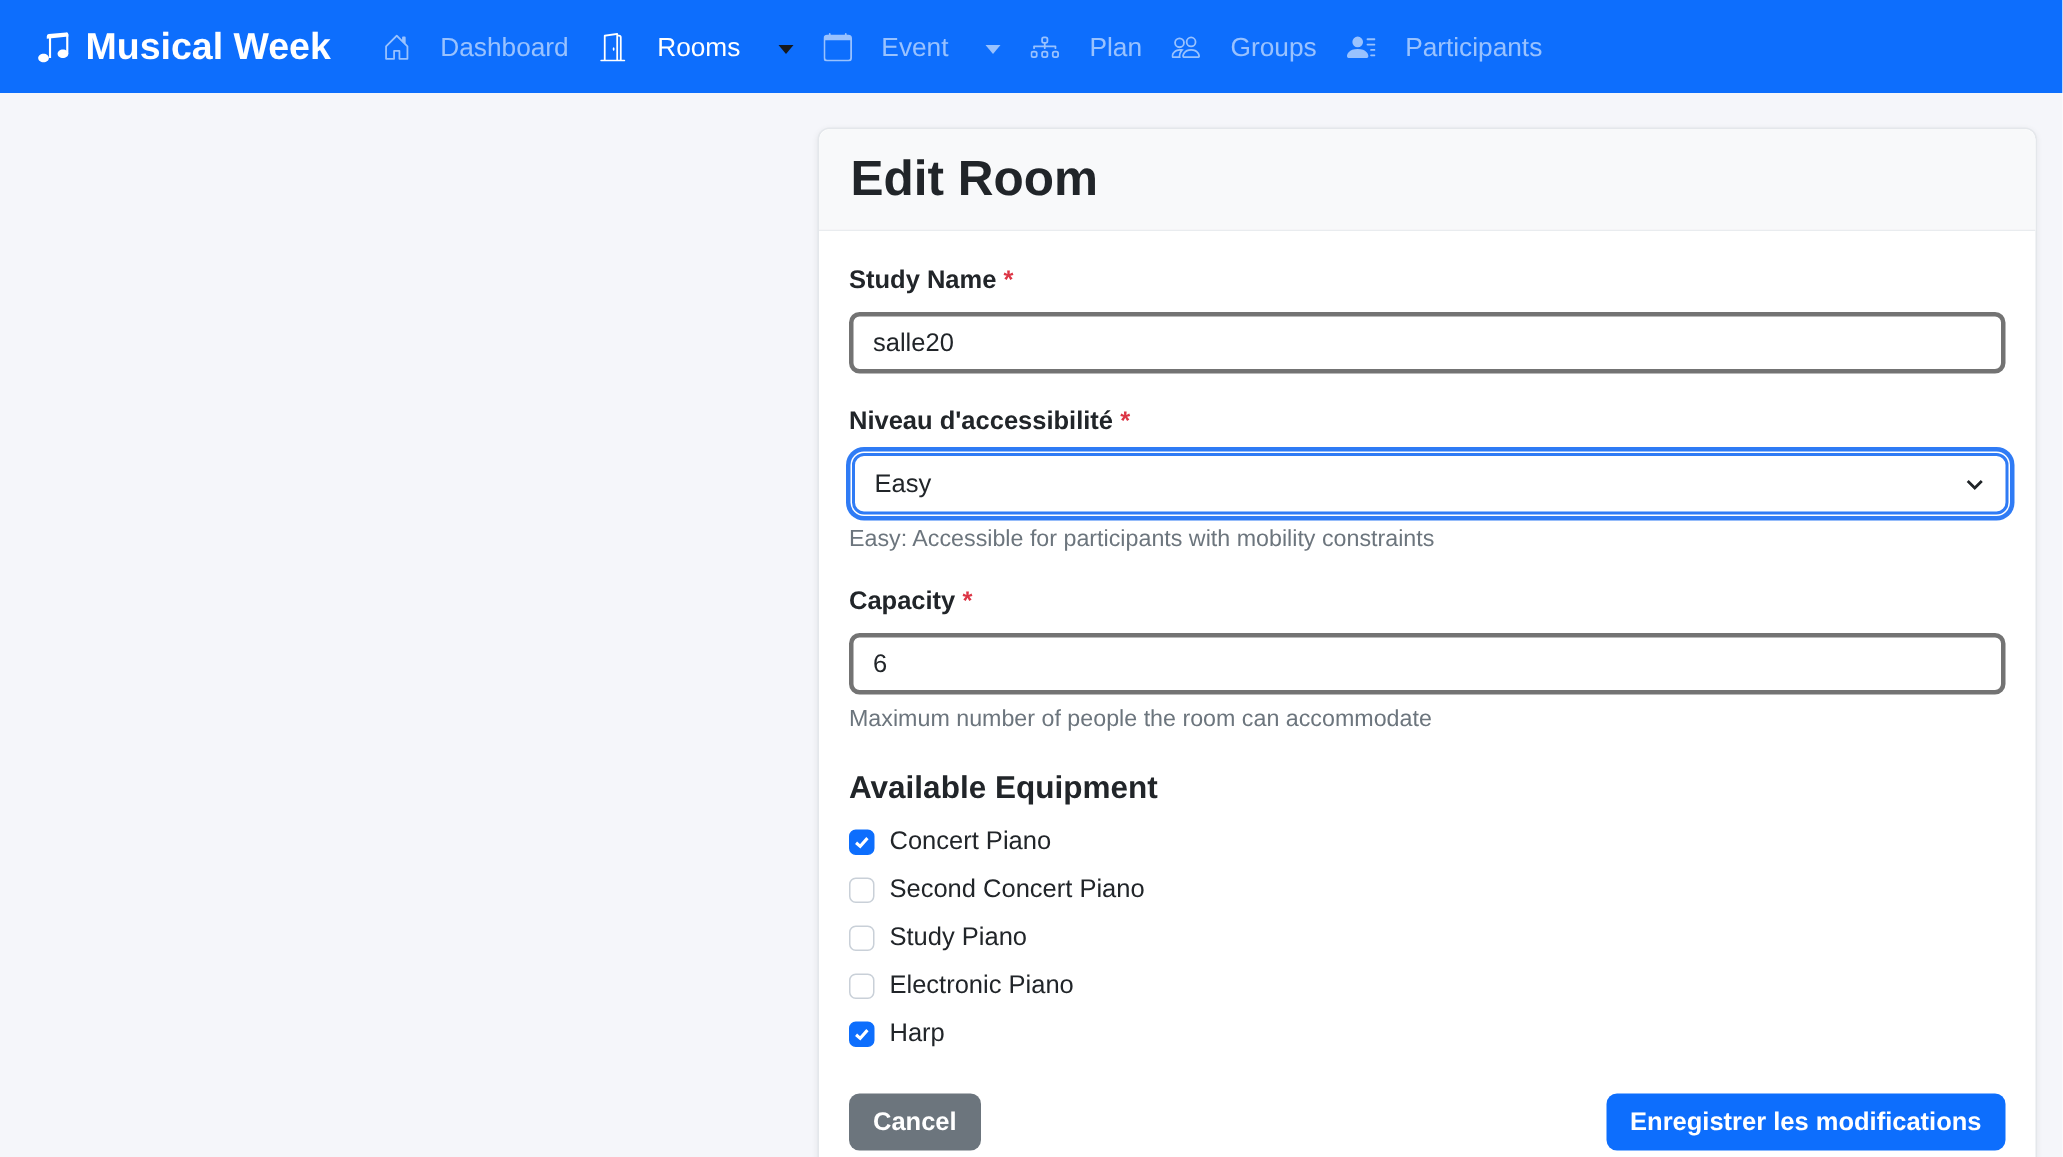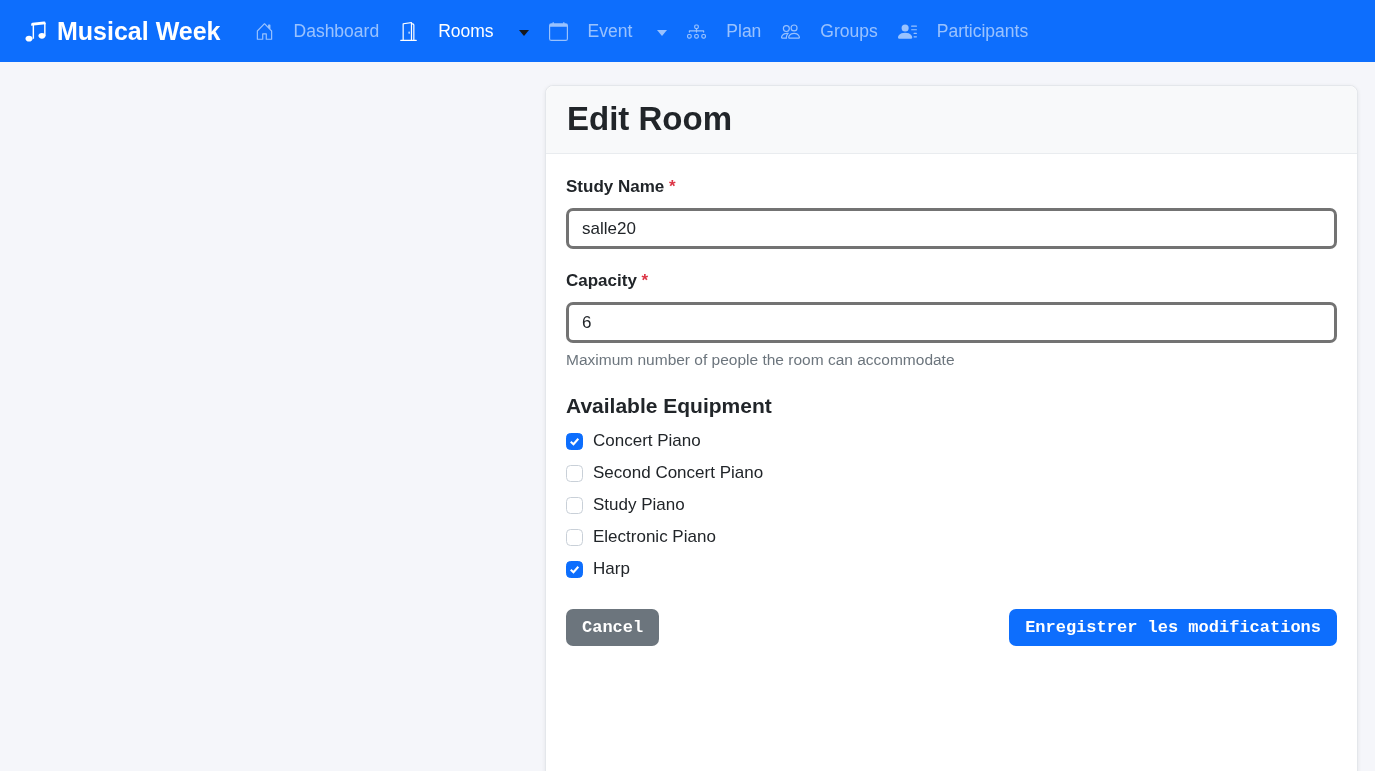--- a/index.html
+++ b/index.html
@@ -43,21 +43,21 @@
   .check-row { display:flex; align-items:center; gap:10px; margin-bottom:12px; font-size:17px; color:#212529; }
   .checkbox { width:17px; height:17px; border-radius:4.5px; border:1px solid #c9d0d8; background:#fff; flex:0 0 17px;
               display:flex; align-items:center; justify-content:center; cursor:pointer; }
   .checkbox.checked { background:#0d6efd; border-color:#0d6efd; }
   .checkbox svg { width:11px; height:11px; stroke:#fff; stroke-width:3; fill:none; display:none; }
   .checkbox.checked svg { display:block; }
   .check-label { cursor:pointer; }
 
   .btn-row { display:flex; justify-content:space-between; align-items:center; margin-top:30px; }
   .btn { border:none; border-radius:7px; color:#fff; font-size:17px; font-weight:600; padding:9px 16px; cursor:pointer;
-         font-family:Liberation Mono, monospace; }
+         font-family:Liberation Sans, sans-serif; }
   .btn-cancel { background:#6c757d; }
   .btn-primary { background:#0d6efd; }
 </style>
 </head>
 <body>
 
 <nav class="navbar">
   <div class="brand">
     <svg viewBox="0 0 16 16">
         <path d="M6 13c0 1.105-1.12 2-2.5 2S1 14.105 1 13c0-1.104 1.12-2 2.5-2s2.5.896 2.5 2zm9-2c0 1.105-1.12 2-2.5 2s-2.5-.895-2.5-2 1.12-2 2.5-2 2.5.895 2.5 2z"></path>
@@ -116,20 +116,33 @@
   <div class="card-body">
 
     <div class="group">
       <label class="form-label">
         <span>Study Name</span>
         <span class="req">*</span>
       </label>
       <input class="form-control" type="text" value="salle20" style="">
     </div>
 
+    <div class="group">
+      <label class="form-label">
+        <span>Niveau d'accessibilité</span>
+        <span class="req">*</span>
+      </label>
+      <div class="form-control select-control">
+        <span>Easy</span>
+        <svg class="chev" viewBox="0 0 16 16">
+            <polyline points="3,6 8,11 13,6"></polyline>
+          </svg>
+      </div>
+      <div class="form-text">Easy: Accessible for participants with mobility constraints</div>
+    </div>
 
     <div class="group">
       <label class="form-label">
         <span>Capacity</span>
         <span class="req">*</span>
       </label>
       <input class="form-control" type="text" value="6" style="">
       <div class="form-text">Maximum number of people the room can accommodate</div>
     </div>
 

